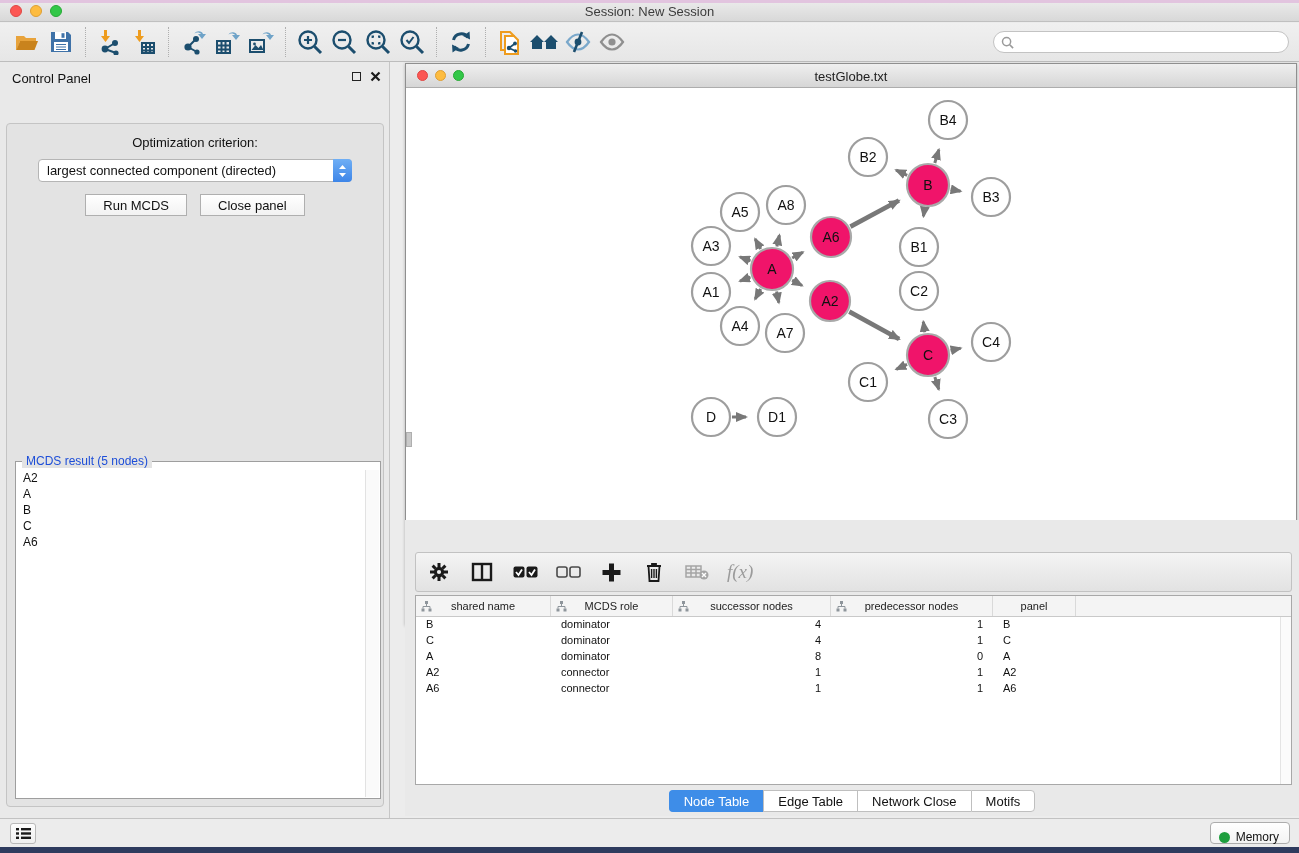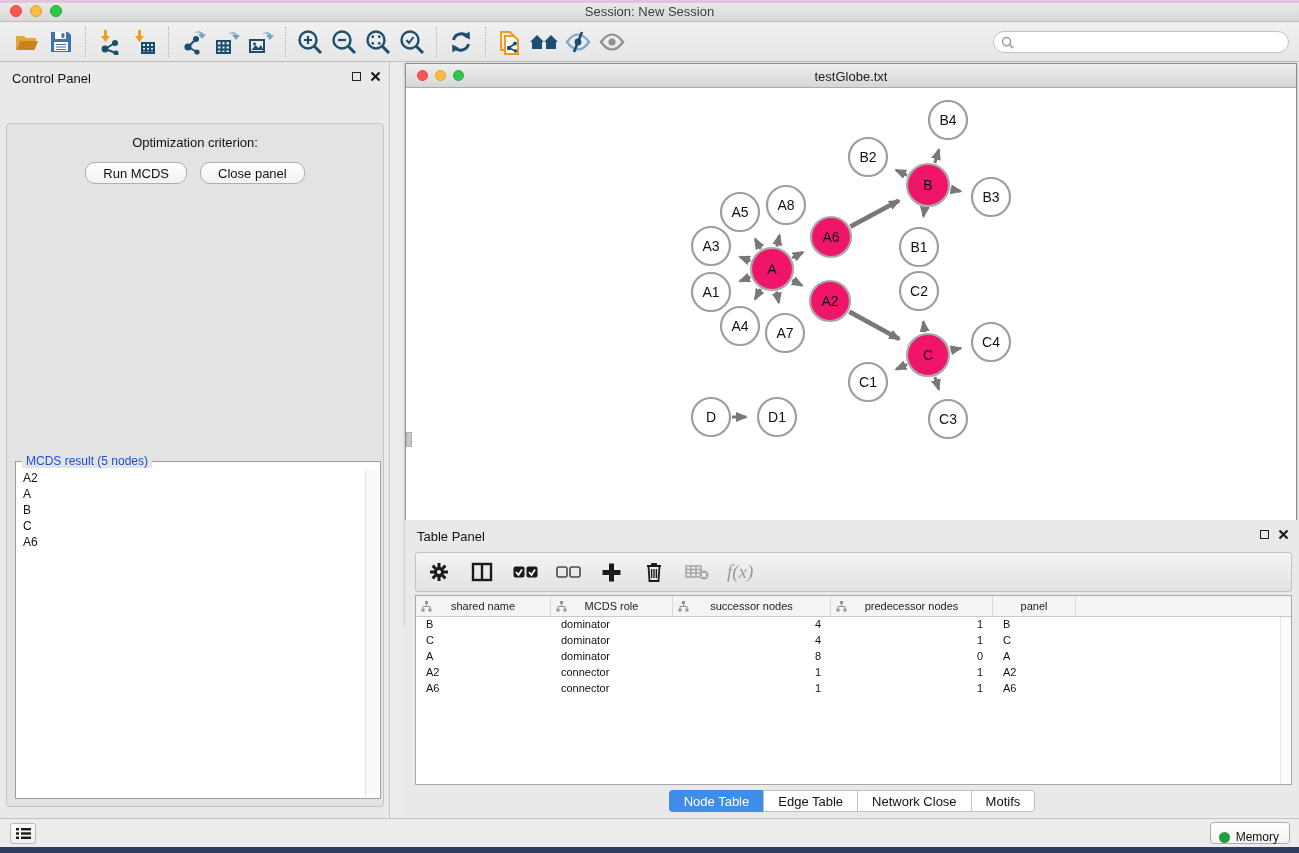--- a/index.html
+++ b/index.html
@@ -44,21 +44,21 @@
     background:#E3E3E3; border:1px solid #C4C4C4; border-radius:4px; }
   .opt-label { text-align:center; margin-top:11px; font-size:13px; color:#111; }
   .combo { position:relative; margin:9px auto 0; width:314px; height:23px; background:#FFF;
     border:1px solid #B5B5B5; border-radius:4px; display:flex; align-items:center; cursor:pointer; }
   .combo .val { flex:1; font-size:13px; padding-left:8px; color:#111; white-space:nowrap; }
   .combo .stepper { width:19px; height:23px; margin-right:-1px; background:linear-gradient(#6FAFF5,#3D85E8);
     border-radius:0 4px 4px 0; display:flex; flex-direction:column; align-items:center; justify-content:center; }
   .combo .stepper svg { display:block; }
   .btn-row { display:flex; justify-content:center; gap:13px; margin-top:12px; }
   .push-btn { height:22px; padding:0 17px; background:linear-gradient(#FFFFFF,#F2F2F2);
-    border:1px solid #AFAFAF; border-radius:10px; font-size:13px; color:#111; cursor:pointer; }
+    border:1px solid #AFAFAF; border-radius:0; font-size:13px; color:#111; cursor:pointer; }
   .result-box { position:absolute; left:8px; top:337px; width:366px; height:338px;
     border:1px solid #9E9E9E; background:#FFF; }
   .result-legend { position:absolute; left:6px; top:-8px; background:#E3E3E3; padding:0 4px; font-size:12px; color:#1d4ed8; }
   .result-list { position:absolute; left:1px; top:8px; right:15px; bottom:1px; overflow:hidden; }
   .result-item { font-size:12px; padding:1px 6px; color:#111; cursor:default; }
   .result-scroll { position:absolute; top:8px; right:1px; width:14px; bottom:1px;
     background:#FAFAFA; border-left:1px solid #E2E2E2; }
 
   
   .net-window { position:absolute; left:405px; top:63px; width:892px; height:562px;
@@ -275,20 +275,29 @@
       <span class="panel-title">Control Panel</span>
       <span class="panel-btns">
         <span class="float-box"></span>
         <svg width="11" height="11" viewBox="0 0 11 11">
             <path d="M1.5 1.5l8 8M9.5 1.5l-8 8" stroke="#1A1A1A" stroke-width="2.2"></path>
           </svg>
       </span>
     </div>
     <div class="cp-body">
       <div class="opt-label">Optimization criterion:</div>
+      <div class="combo">
+        <span class="val">largest connected component (directed)</span>
+        <span class="stepper">
+          <svg width="9" height="14" viewBox="0 0 9 14">
+              <path d="M4.5 1L8 5H1z" fill="#FFF"></path>
+              <path d="M4.5 13L1 9h7z" fill="#FFF"></path>
+            </svg>
+        </span>
+      </div>
       <div class="btn-row">
         <button class="push-btn">Run MCDS</button>
         <button class="push-btn">Close panel</button>
       </div>
       <div class="result-box">
         <span class="result-legend">MCDS result (5 nodes)</span>
         <div class="result-list">
             <div class="result-item">A2</div>
             <div class="result-item">A</div>
             <div class="result-item">B</div>
@@ -380,29 +389,20 @@
         </svg>
       <svg class="resize-grip" width="14" height="14" viewBox="0 0 14 14">
           <path d="M13 3L3 13M13 7.5L7.5 13M13 12l-1 1" stroke="#A5A5A5" stroke-width="1.4" stroke-dasharray="1.6 1.6"></path>
         </svg>
     </div>
     <div class="vthumb"></div>
     <div class="hthumb"></div>
   </div>
 
   <div class="table-panel">
-    <div class="panel-head">
-      <span class="panel-title" style="left:12px">Table Panel</span>
-      <span class="panel-btns" style="right:10px">
-        <span class="float-box"></span>
-        <svg width="11" height="11" viewBox="0 0 11 11">
-            <path d="M1.5 1.5l8 8M9.5 1.5l-8 8" stroke="#1A1A1A" stroke-width="2.2"></path>
-          </svg>
-      </span>
-    </div>
 
     <div class="tp-toolbar">
       <div class="tp-btn">
         <svg width="22" height="22" viewBox="0 0 22 22">
             <g fill="#1A1A1A">
               <circle cx="11" cy="11" r="5.2"></circle>
               <g stroke="#1A1A1A" stroke-width="3">
                 <path d="M11 2v4M11 16v4M2 11h4M16 11h4M4.6 4.6l2.9 2.9M14.5 14.5l2.9 2.9M17.4 4.6l-2.9 2.9M7.5 14.5l-2.9 2.9"></path>
               </g>
             </g>

